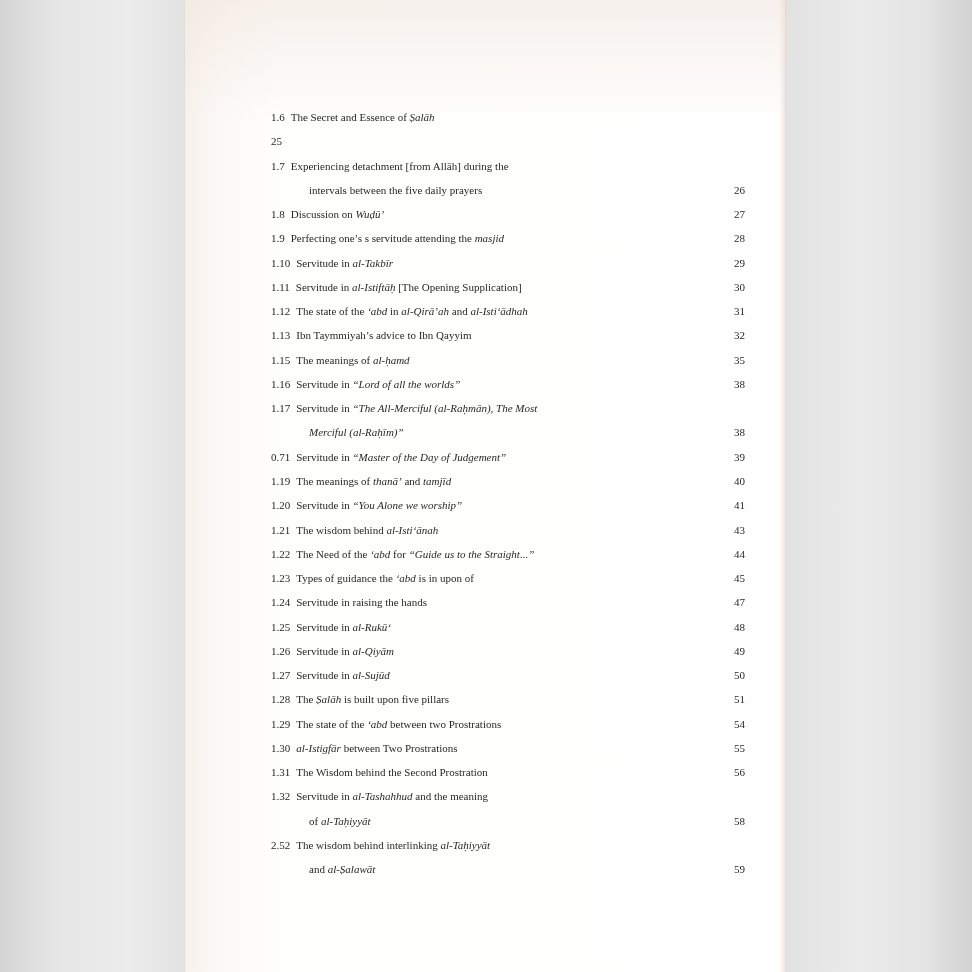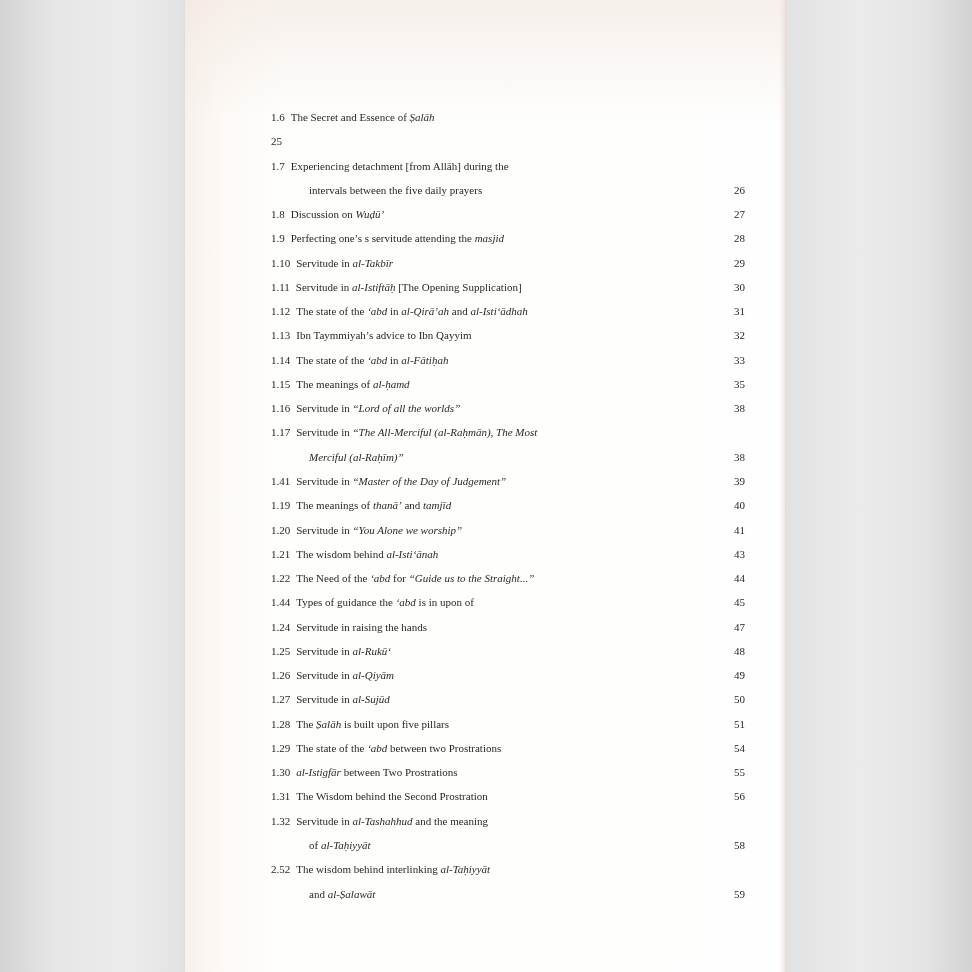--- a/index.html
+++ b/index.html
@@ -84,31 +84,30 @@
       <div class="toc-line"><span class="toc-num">1.6</span><span class="toc-title"><span>The Secret and Essence of </span><span class="it">Ṣalāh</span></span></div>
       <div class="toc-line"><span class="toc-title" style="padding-left: 0px; text-align: center;"><span>25</span></span></div>
       <div class="toc-line"><span class="toc-num">1.7</span><span class="toc-title"><span>Experiencing detachment [from Allāh] during the</span></span></div>
       <div class="toc-line"><span class="toc-title" style="padding-left: 38px;"><span>intervals between the five daily prayers</span></span><span class="toc-page">26</span></div>
       <div class="toc-line"><span class="toc-num">1.8</span><span class="toc-title"><span>Discussion on </span><span class="it">Wuḍū’</span></span><span class="toc-page">27</span></div>
       <div class="toc-line"><span class="toc-num">1.9</span><span class="toc-title"><span>Perfecting one’s s servitude attending the </span><span class="it">masjid</span></span><span class="toc-page">28</span></div>
       <div class="toc-line"><span class="toc-num">1.10</span><span class="toc-title"><span>Servitude in </span><span class="it">al-Takbīr</span></span><span class="toc-page">29</span></div>
       <div class="toc-line"><span class="toc-num">1.11</span><span class="toc-title"><span>Servitude in </span><span class="it">al-Istiftāḥ</span><span> [The Opening Supplication]</span></span><span class="toc-page">30</span></div>
       <div class="toc-line"><span class="toc-num">1.12</span><span class="toc-title"><span>The state of  the </span><span class="it">‘abd</span><span> in </span><span class="it">al-Qirā’ah</span><span> and </span><span class="it">al-Isti‘ādhah</span></span><span class="toc-page">31</span></div>
       <div class="toc-line"><span class="toc-num">1.13</span><span class="toc-title"><span>Ibn Taymmiyah’s advice to Ibn Qayyim</span></span><span class="toc-page">32</span></div>
-      <div class="toc-line"><span class="toc-num">1.14</span><span class="toc-title"><span>The state of  the </span><span class="it">‘abd</span><span> in </span><span class="it">al-Fātiḥah</span></span><span class="toc-page">33</span></div>
       <div class="toc-line"><span class="toc-num">1.15</span><span class="toc-title"><span>The meanings of  </span><span class="it">al-ḥamd</span></span><span class="toc-page">35</span></div>
       <div class="toc-line"><span class="toc-num">1.16</span><span class="toc-title"><span>Servitude in </span><span class="it">“Lord of  all the worlds”</span></span><span class="toc-page">38</span></div>
       <div class="toc-line"><span class="toc-num">1.17</span><span class="toc-title"><span>Servitude in </span><span class="it">“The All-Merciful (al-Raḥmān), The Most</span></span></div>
       <div class="toc-line"><span class="toc-title" style="padding-left: 38px; margin-top: 16px;"><span class="it">Merciful (al-Raḥīm)”</span></span><span class="toc-page">38</span></div>
-      <div class="toc-line"><span class="toc-num">1.41</span><span class="toc-title"><span>Servitude in </span><span class="it">“Master of  the Day of  Judgement”</span></span><span class="toc-page">39</span></div>
+      <div class="toc-line"><span class="toc-num">0.71</span><span class="toc-title"><span>Servitude in </span><span class="it">“Master of  the Day of  Judgement”</span></span><span class="toc-page">39</span></div>
       <div class="toc-line"><span class="toc-num">1.19</span><span class="toc-title"><span>The meanings of  </span><span class="it">thanā’</span><span> and </span><span class="it">tamjīd</span></span><span class="toc-page">40</span></div>
       <div class="toc-line"><span class="toc-num">1.20</span><span class="toc-title"><span>Servitude in </span><span class="it">“You Alone we worship”</span></span><span class="toc-page">41</span></div>
       <div class="toc-line"><span class="toc-num">1.21</span><span class="toc-title"><span>The wisdom behind </span><span class="it">al-Isti‘ānah</span></span><span class="toc-page">43</span></div>
       <div class="toc-line"><span class="toc-num">1.22</span><span class="toc-title"><span>The Need of  the </span><span class="it">‘abd</span><span> for </span><span class="it">“Guide us to the Straight...”</span></span><span class="toc-page">44</span></div>
-      <div class="toc-line"><span class="toc-num">1.44</span><span class="toc-title"><span>Types of  guidance the </span><span class="it">‘abd</span><span> is in upon of</span></span><span class="toc-page">45</span></div>
+      <div class="toc-line"><span class="toc-num">1.23</span><span class="toc-title"><span>Types of  guidance the </span><span class="it">‘abd</span><span> is in upon of</span></span><span class="toc-page">45</span></div>
       <div class="toc-line"><span class="toc-num">1.24</span><span class="toc-title"><span>Servitude in raising the hands</span></span><span class="toc-page">47</span></div>
       <div class="toc-line"><span class="toc-num">1.25</span><span class="toc-title"><span>Servitude in </span><span class="it">al-Rukū‘</span></span><span class="toc-page">48</span></div>
       <div class="toc-line"><span class="toc-num">1.26</span><span class="toc-title"><span>Servitude in </span><span class="it">al-Qiyām</span></span><span class="toc-page">49</span></div>
       <div class="toc-line"><span class="toc-num">1.27</span><span class="toc-title"><span>Servitude in </span><span class="it">al-Sujūd</span></span><span class="toc-page">50</span></div>
       <div class="toc-line"><span class="toc-num">1.28</span><span class="toc-title"><span>The </span><span class="it">Ṣalāh</span><span> is built upon five pillars</span></span><span class="toc-page">51</span></div>
       <div class="toc-line"><span class="toc-num">1.29</span><span class="toc-title"><span>The state of  the </span><span class="it">‘abd</span><span> between two Prostrations</span></span><span class="toc-page">54</span></div>
       <div class="toc-line"><span class="toc-num">1.30</span><span class="toc-title"><span class="it">al-Istigfār</span><span> between Two Prostrations</span></span><span class="toc-page">55</span></div>
       <div class="toc-line"><span class="toc-num">1.31</span><span class="toc-title"><span>The Wisdom behind the Second Prostration</span></span><span class="toc-page">56</span></div>
       <div class="toc-line"><span class="toc-num">1.32</span><span class="toc-title"><span>Servitude in </span><span class="it">al-Tashahhud</span><span> and the meaning</span></span></div>
       <div class="toc-line"><span class="toc-title" style="padding-left: 38px;"><span>of  </span><span class="it">al-Taḥiyyāt</span></span><span class="toc-page">58</span></div>

